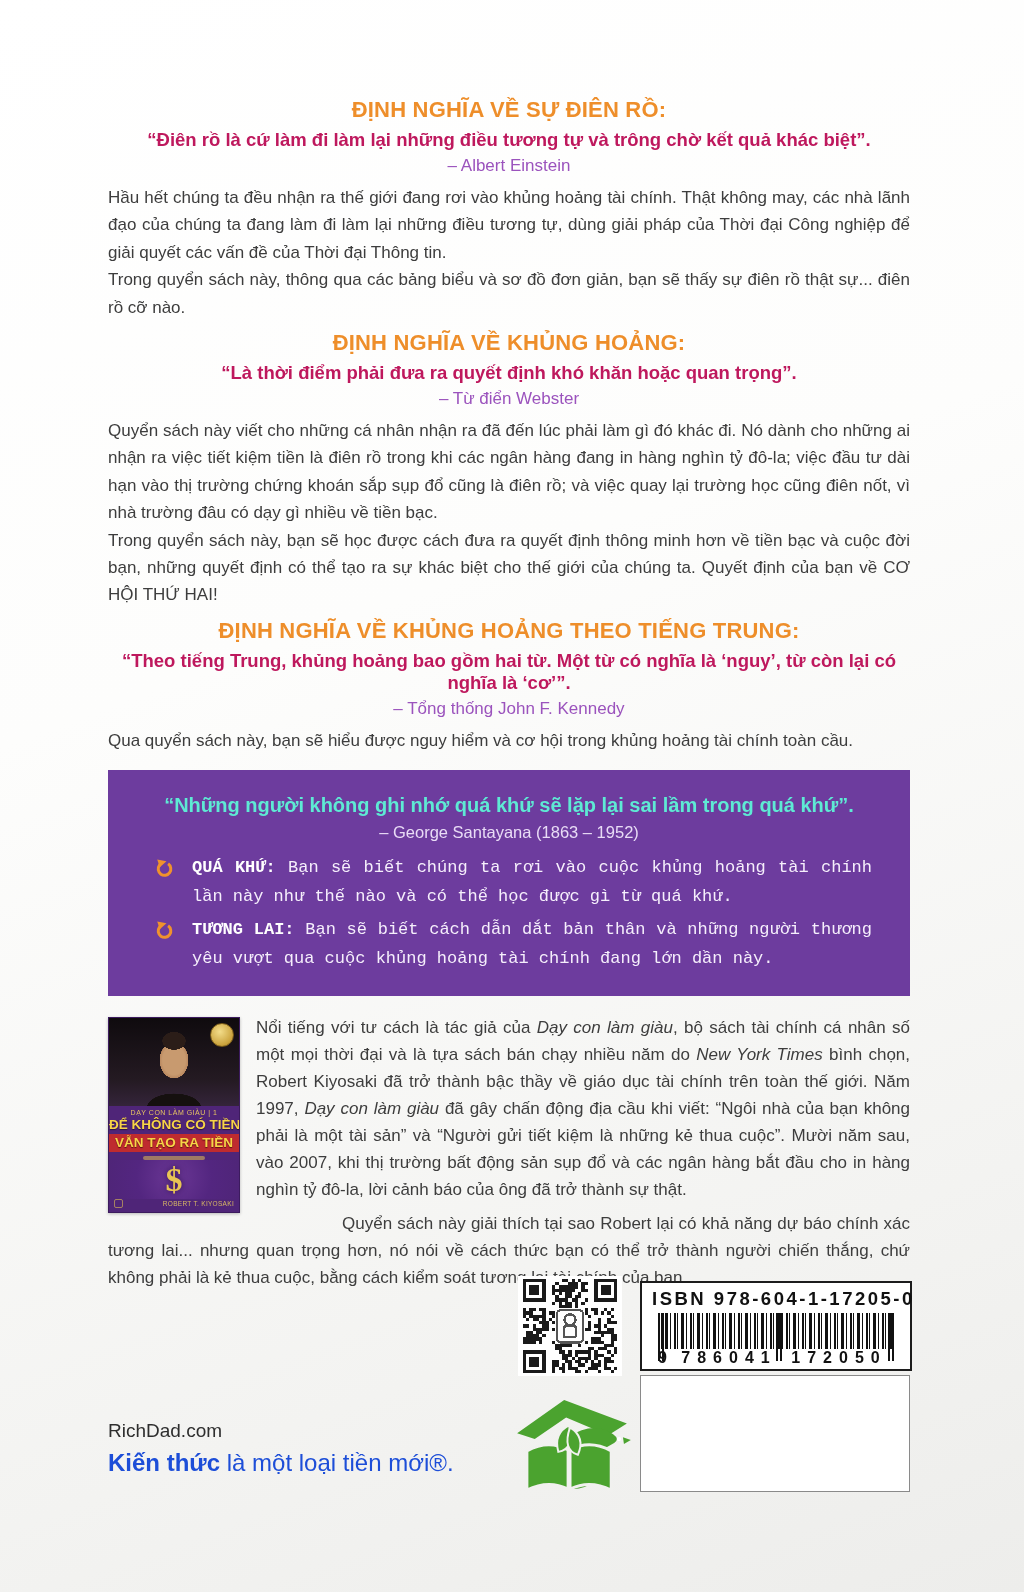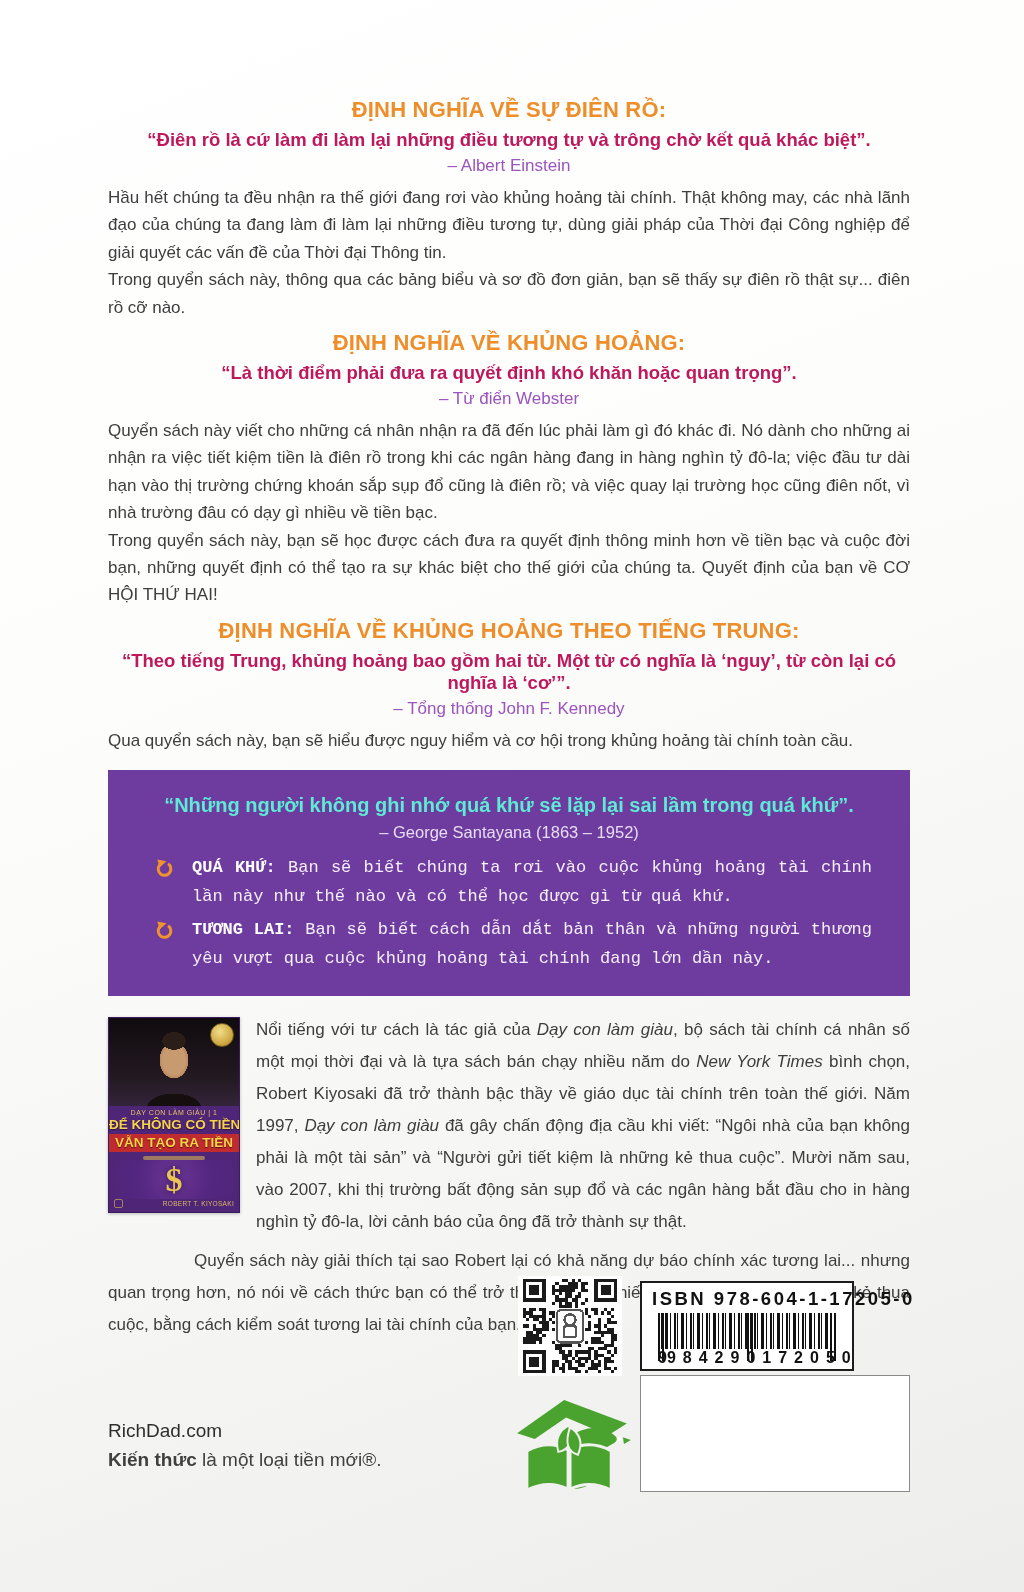--- a/index.html
+++ b/index.html
@@ -22,21 +22,21 @@
     padding:20px 38px 18px 38px;
   }
   .qb-quote { color:#5eead4; font-weight:bold; font-size:20px; text-align:center; line-height:30px; margin-bottom:3px; }
   .qb-attr  { color:#e9dcf6; font-size:16.5px; text-align:center; margin-bottom:12px; }
   .qb-item  { position:relative; padding-left:46px; font-size:17px; line-height:28.5px; margin-bottom:5px; text-align:justify;font-family:Liberation Mono, monospace; }
   .qb-item b { color:#ffffff; }
   .qb-icon  { position:absolute; left:8px; top:4px; width:20px; height:20px; }
 
   
   .author-block { margin-top:18px; }
-  .author-p { font-size:17px; line-height:32px; text-align:justify; }
+  .author-p { font-size:17px; line-height:27px; text-align:justify; }
   .author-p .it { font-style:italic; }
   .author-p2 { margin-top:7px; text-indent:86px; }
 
   
   .book-thumb {
     float:left; width:132px; height:196px; margin:3px 16px 4px 0;
     background:#4f2578; border:1px solid #3c1b5e;
     display:flex; flex-direction:column; overflow:hidden;
     box-shadow:0 1px 3px rgba(0,0,0,.25);
   }
@@ -58,33 +58,33 @@
     color:#e8c554; font-weight:bold; font-size:34px; font-family:"Liberation Serif","DejaVu Serif",serif;
     background:radial-gradient(circle at 50% 45%, #6b3795 0%, #532680 55%, #4f2578 100%); text-shadow:0 0 6px #2e1050; }
   .bt-foot { display:flex; align-items:center; justify-content:space-between; padding:0 5px 4px; }
   .bt-mark { width:9px; height:9px; border:1px solid #caa858; border-radius:2px; opacity:.7; }
   .bt-author { color:#d9b964; font-size:6.5px; letter-spacing:.3px; white-space:nowrap; }
 
   
   .abs { position:absolute; }
   .qr-wrap { left:518px; top:1276px; width:104px; height:100px; background:#ffffff; padding:3px; }
   .qr-wrap svg { width:100%; height:100%; display:block; }
-  .isbn-box { left:640px; top:1281px; width:214px; height:90px; background:#ffffff; border:2px solid #1c1c1c; padding:5px 10px 3px; }
+  .isbn-box { left:640px; top:1281px; width:272px; height:90px; background:#ffffff; border:2px solid #1c1c1c; padding:5px 10px 3px; }
   .isbn-label { font-weight:bold; font-size:18.5px; letter-spacing:2.5px; text-align:center; color:#111; white-space:nowrap; }
   .bars { position:relative; height:36px; margin:3px 6px 0;
     background:repeating-linear-gradient(90deg,#111 0 2px,#fff 2px 3px,#111 3px 4px,#fff 4px 7px,#111 7px 10px,#fff 10px 12px,#111 12px 13px,#fff 13px 16px); }
   .guard { position:absolute; top:0; bottom:-12px; width:2px; background:#111; box-shadow:4px 0 0 #111; }
   .g-l { left:0; } .g-c { left:50%; } .g-r { right:4px; }
   .isbn-digits { display:flex; margin:0 6px; font-size:16px; font-weight:bold; color:#111; }
   .isbn-digits .d0 { width:16px; }
   .isbn-digits .dg { flex:1; text-align:center; letter-spacing:7px; }
   .empty-box { left:640px; top:1375px; width:270px; height:117px; background:#ffffff; border:1px solid #8a8a8a; }
   .pub-logo { left:512px; top:1396px; width:120px; height:98px; }
   .richdad { left:108px; top:1420px; font-size:19px; color:#2e2e2e; }
-  .tagline { left:108px; top:1449px; font-size:19px; color:#404040; }
+  .tagline { left:108px; top:1449px; font-size:24px; color:#1d4ed8; }
 </style>
 </head>
 <body>
 
 <div class="content">
 
   <div class="sec">
     <div class="sec-heading">ĐỊNH NGHĨA VỀ SỰ ĐIÊN RỒ:</div>
     <div class="sec-quote">“Điên rồ là cứ làm đi làm lại những điều tương tự và trông chờ kết quả khác biệt”.</div>
     <div class="sec-attr">– Albert Einstein</div>
@@ -185,21 +185,21 @@
 
 <div class="abs isbn-box">
   <div class="isbn-label">ISBN 978-604-1-17205-0</div>
   <div class="bars">
     <div class="guard g-l"></div>
       <div class="guard g-c"></div>
       <div class="guard g-r"></div>
   </div>
   <div class="isbn-digits">
     <span class="d0">9</span>
-    <span class="dg">984290</span>
+    <span class="dg">786041</span>
     <span class="dg">172050</span>
   </div>
 </div>
 
 <div class="abs empty-box"></div>
 
 <svg class="abs pub-logo" viewBox="0 0 120 100">
   <g fill="#4ba32f">
     <path d="M4 38 L52 4 L116 28 L97 40 L54 22 L22 44 Z"></path>
     <path d="M56 42 q26 -17 46 -3 q7 5 1 9 l-9 5 q7 22 -12 35 q-17 12 -36 3 l4 -10 q14 6 26 -3 q12 -9 8 -24 l-8 2 q-8 -9 -20 -6 z"></path>

